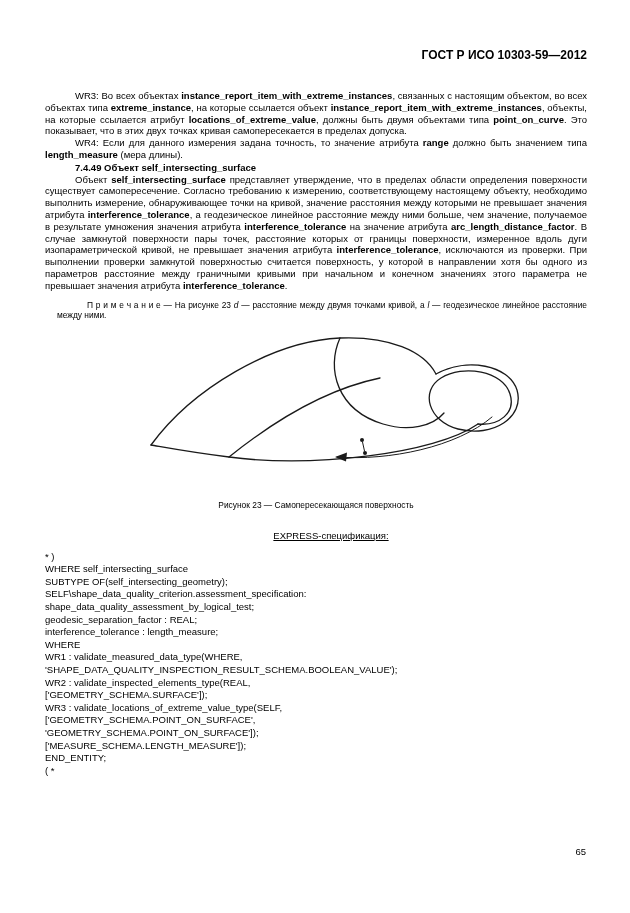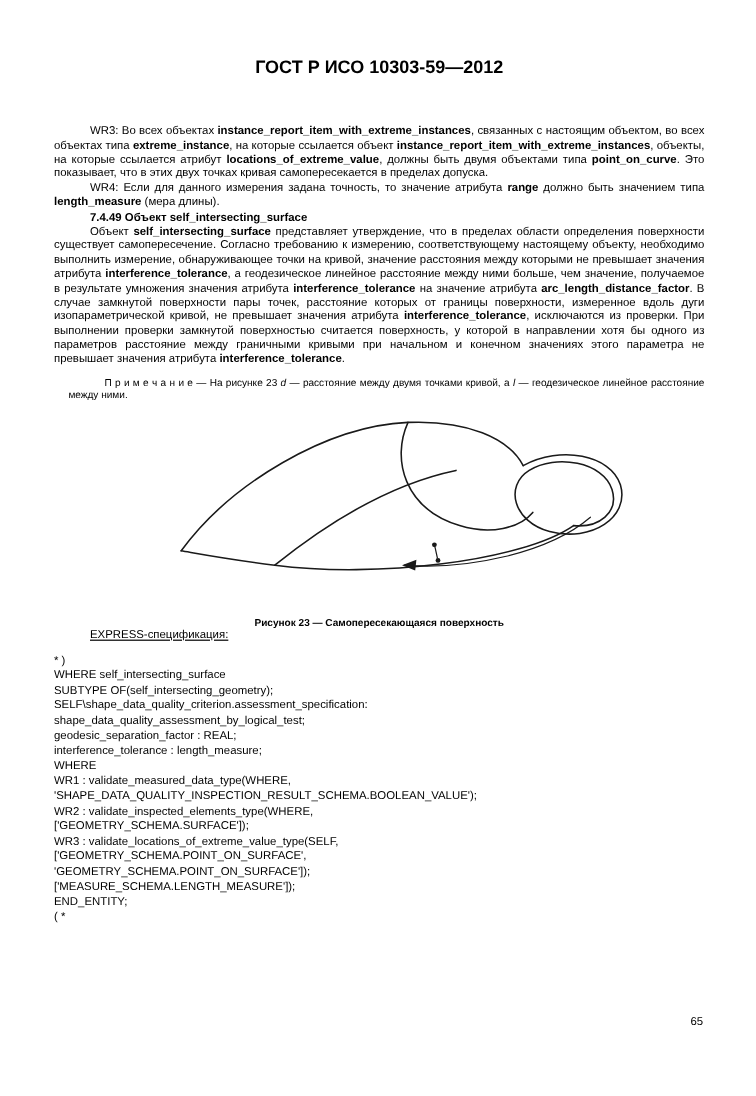--- a/index.html
+++ b/index.html
@@ -1,28 +1,28 @@
 <!DOCTYPE html>
 <html><head>
 <meta charset="utf-8">
 <style>
   html,body{margin:0;padding:0;}
   body{background:#ffffff;font-family:"Liberation Sans",sans-serif;color:#000;}
   .page{position:relative;width:630px;height:913px;background:#fff;overflow:hidden;}
   .content{position:absolute;left:45px;top:48px;width:542px;}
-  .doc-code{text-align:center;font-size:15px;font-weight:bold;margin-bottom:39px;}
+  .doc-code{text-align:right;font-size:12px;font-weight:bold;margin-bottom:28px;}
   .para{font-size:9.5px;line-height:11.8px;text-align:justify;text-indent:30px;margin:0;}
   .heading{font-weight:bold;margin-top:1px;}
   .note{font-size:8.4px;line-height:10.8px;margin-top:8px;margin-left:12px;}
   .b{font-weight:bold;}
   .i{font-style:italic;}
-  .figure{margin-top:6px;font-weight:bold;}
+  .figure{margin-top:6px;}
   .figure svg{display:block;margin-left:92px;}
   .caption{font-size:8.4px;text-align:center;margin-top:8px;}
-  .express-label{margin-top:0;font-size:9.5px;text-indent:30px;text-align:left;}
+  .express-label{margin-top:20px;font-size:9.5px;text-indent:30px;text-align:center;}
   .express-label .u{text-decoration:underline;}
   .code{margin-top:4px;font-size:9.5px;line-height:12.6px;}
   .code div{white-space:pre;}
   .page-number{position:absolute;right:44px;top:846px;font-size:9.5px;}
   .sketch{stroke:#1a1a1a;stroke-width:1.3;fill:none;stroke-linecap:round;}
   .sketch-thin{stroke:#1a1a1a;stroke-width:1;fill:none;stroke-linecap:round;}
 </style>
 </head>
 <body>
 
@@ -61,21 +61,21 @@
         <div>* )</div>
         <div>WHERE self_intersecting_surface</div>
         <div>SUBTYPE OF(self_intersecting_geometry);</div>
         <div>SELF\shape_data_quality_criterion.assessment_specification:</div>
         <div>shape_data_quality_assessment_by_logical_test;</div>
         <div>geodesic_separation_factor : REAL;</div>
         <div>interference_tolerance : length_measure;</div>
         <div>WHERE</div>
         <div>WR1 : validate_measured_data_type(WHERE,</div>
         <div>'SHAPE_DATA_QUALITY_INSPECTION_RESULT_SCHEMA.BOOLEAN_VALUE');</div>
-        <div>WR2 : validate_inspected_elements_type(WHERE,</div>
+        <div>WR2 : validate_inspected_elements_type(REAL,</div>
         <div>['GEOMETRY_SCHEMA.SURFACE']);</div>
         <div>WR3 : validate_locations_of_extreme_value_type(SELF,</div>
         <div>['GEOMETRY_SCHEMA.POINT_ON_SURFACE',</div>
         <div>'GEOMETRY_SCHEMA.POINT_ON_SURFACE']);</div>
         <div>['MEASURE_SCHEMA.LENGTH_MEASURE']);</div>
         <div>END_ENTITY;</div>
         <div>( *</div>
       </div>
 
   </div>

